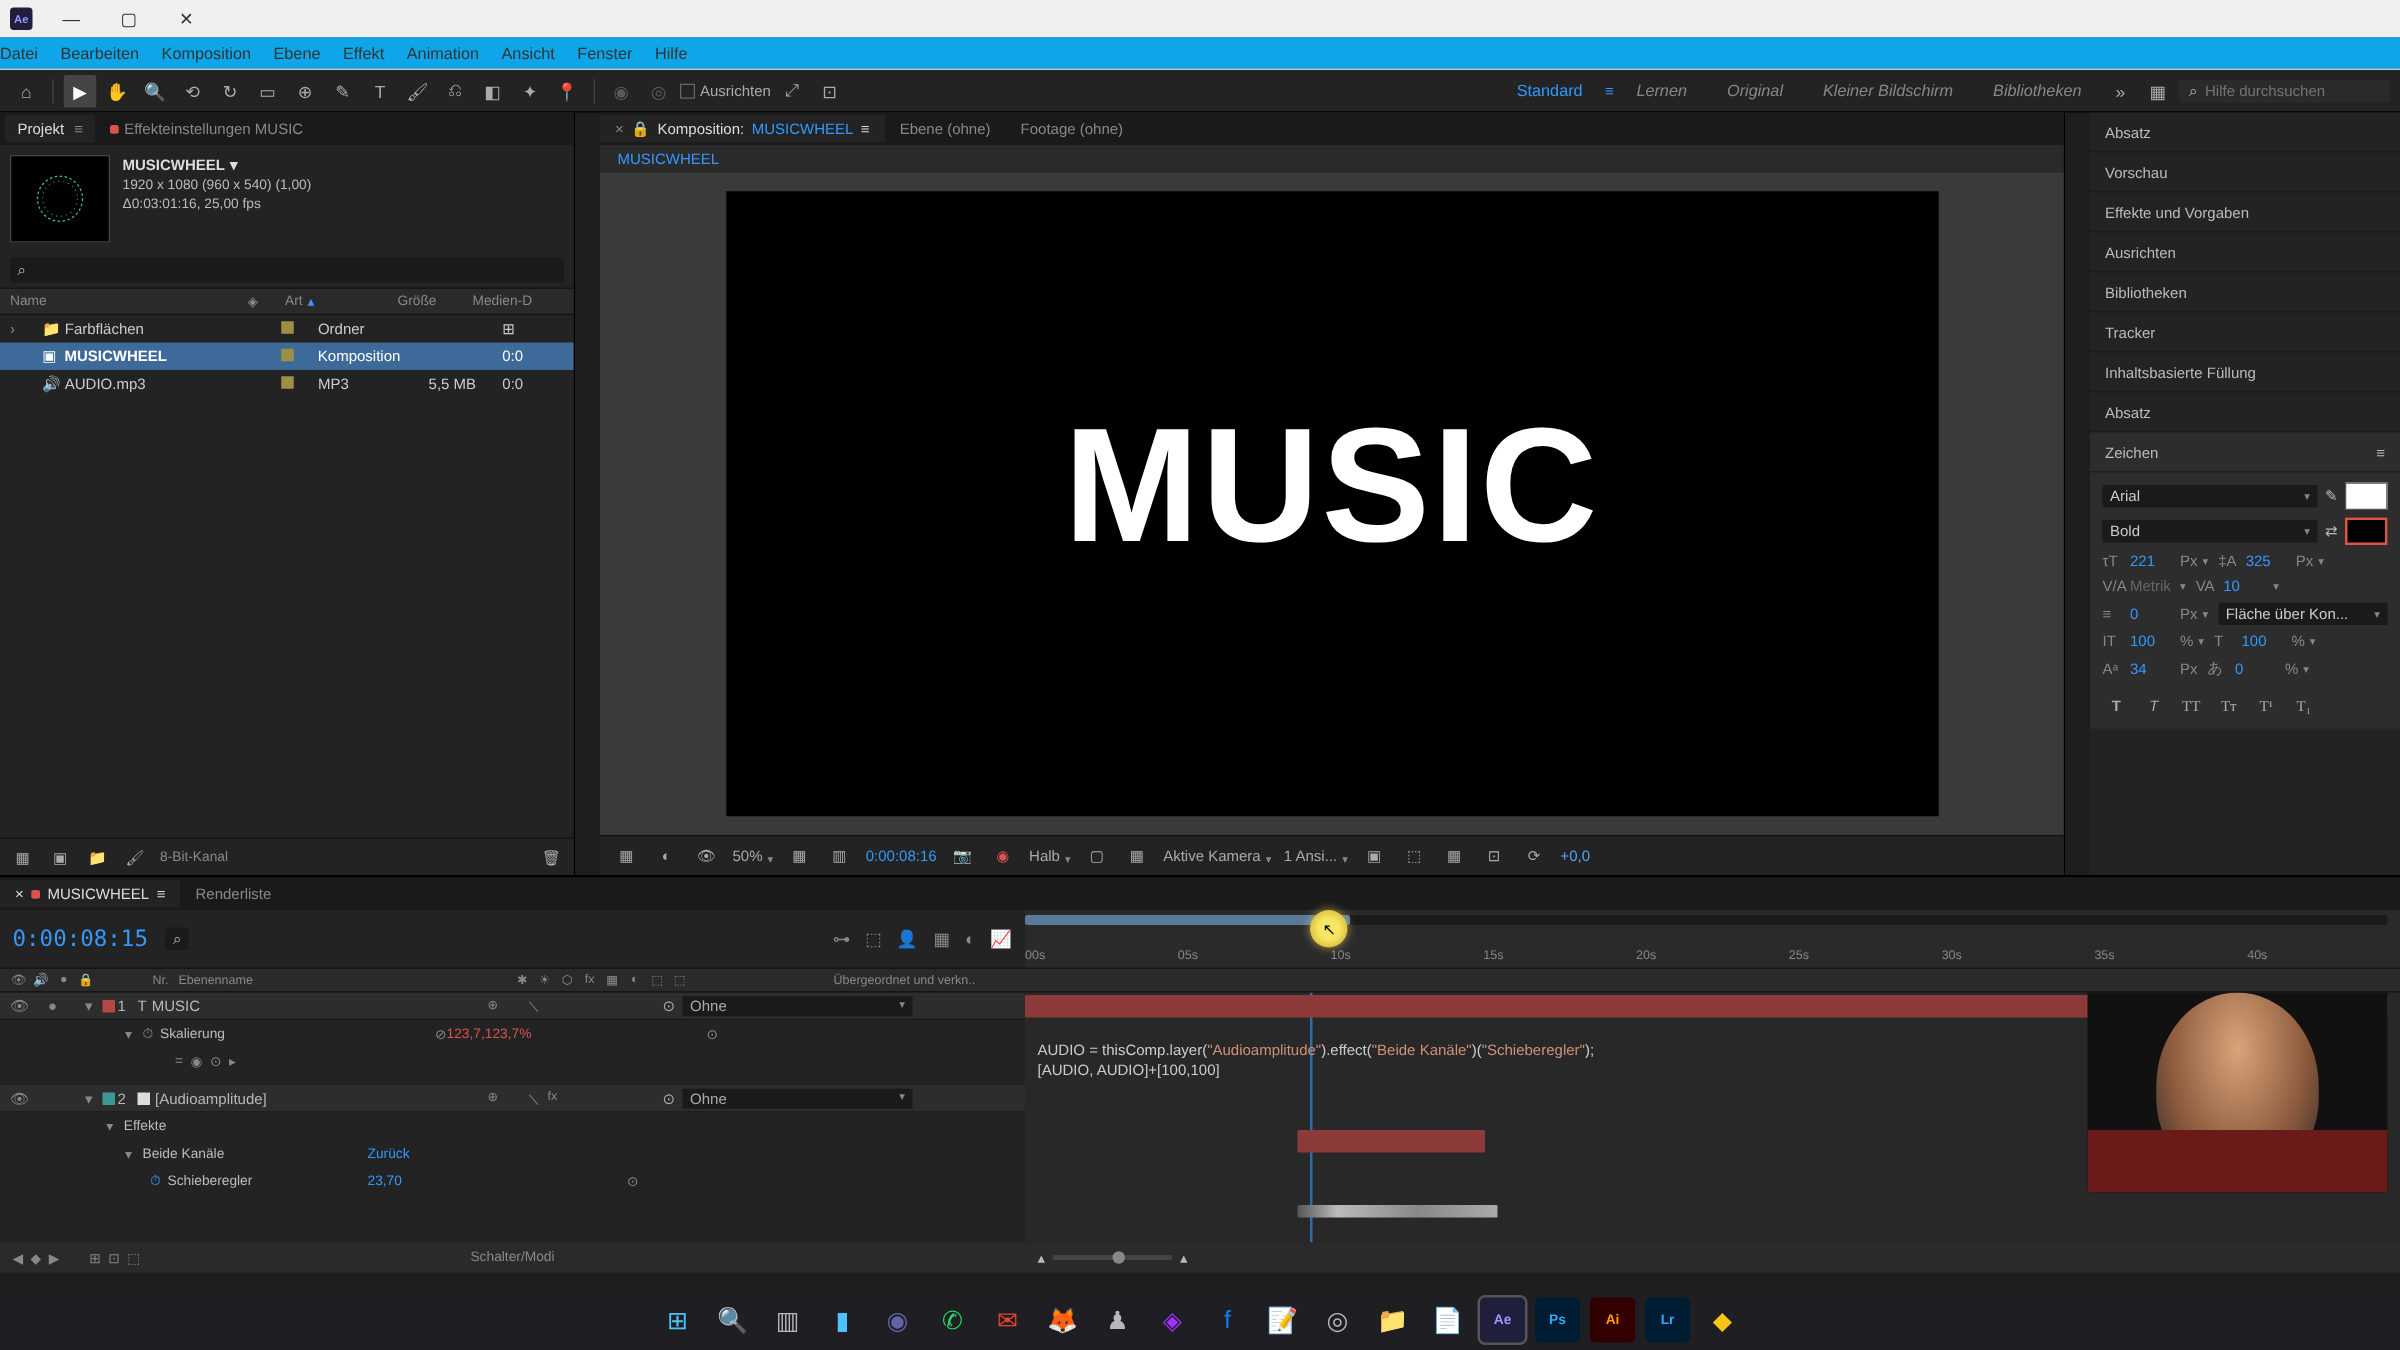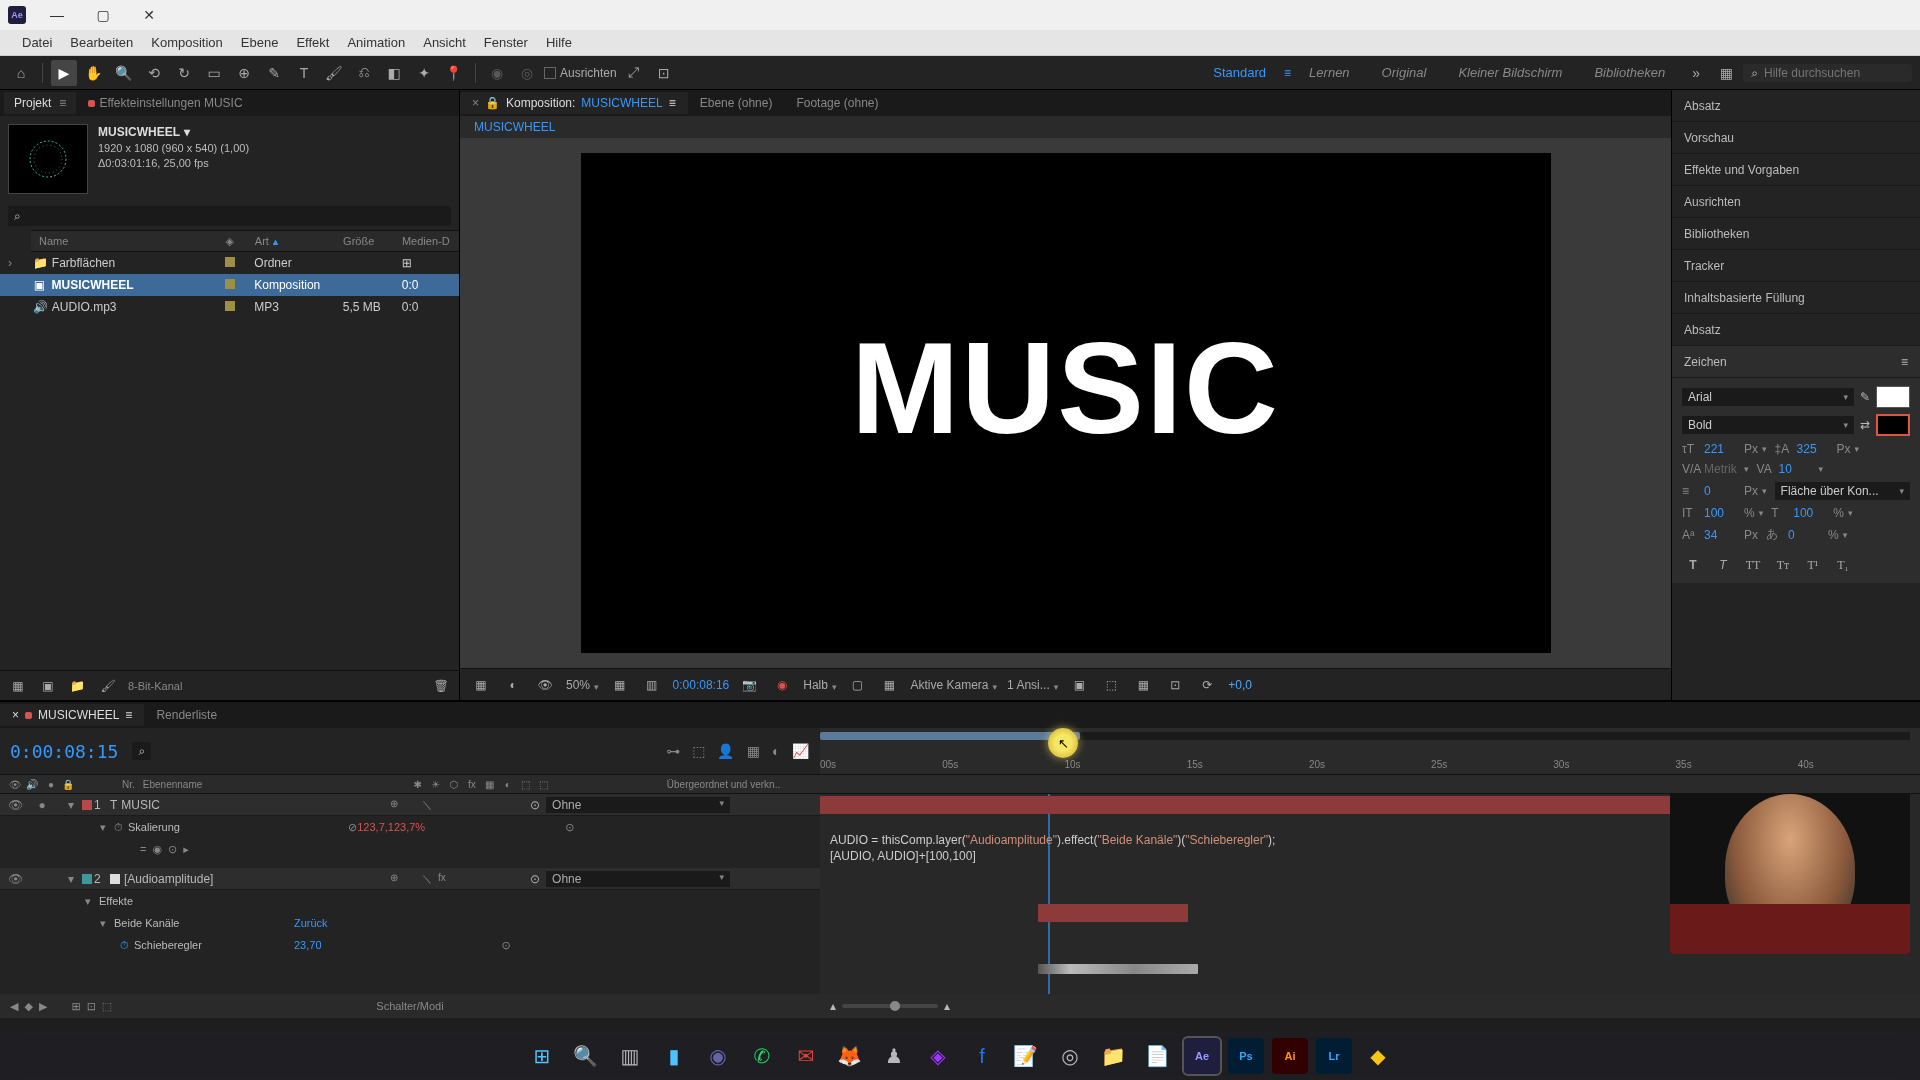--- a/index.html
+++ b/index.html
@@ -3,53 +3,53 @@
 <meta charset="utf-8">
 <style>
 * { margin: 0; padding: 0; box-sizing: border-box; font-family: "Segoe UI", Tahoma, sans-serif; user-select: none; }
 body { background: #1e1e1e; width: 1920px; height: 1080px; overflow: hidden; color: #b8b8b8; font-size: 12px; }
 
 .titlebar { height: 30px; background: #f0f0f0; display: flex; align-items: center; padding: 0 8px; color: #333; }
 .titlebar .ae-icon { width: 18px; height: 18px; background: #1f1f3d; border-radius: 3px; display: flex; align-items: center; justify-content: center; color: #9999ff; font-size: 9px; font-weight: bold; margin-right: 8px; }
 .titlebar .title-text { flex: 1; font-size: 13px; }
 .titlebar .win-btn { width: 46px; height: 30px; display: flex; align-items: center; justify-content: center; font-size: 14px; cursor: pointer; }
 
-.menubar { height: 26px; background: #e5e5e5; display: flex; align-items: center; padding: 0 22px; gap: 18px; color: #333; font-size: 13px; border-bottom: 1px solid #ccc; }
+.menubar { height: 26px; background: #0ea5e9; display: flex; align-items: center; padding: 0 0; gap: 18px; color: #333; font-size: 13px; border-bottom: 1px solid #ccc; }
 .menubar span { cursor: pointer; }
 
 .toolbar { height: 34px; background: #232323; display: flex; align-items: center; padding: 0 8px; gap: 4px; border-bottom: 1px solid #000; }
 .toolbar .tbtn { width: 26px; height: 26px; display: flex; align-items: center; justify-content: center; color: #aaa; cursor: pointer; border-radius: 2px; font-size: 14px; }
 .toolbar .tbtn.active { background: #454545; color: #fff; }
 .toolbar .divider { width: 1px; height: 20px; background: #444; margin: 0 4px; }
 .toolbar .spacer { flex: 1; }
 .toolbar .workspace { color: #3399ff; font-size: 13px; padding: 0 14px; cursor: pointer; }
 .toolbar .workspace.dim { color: #888; font-style: italic; }
 .toolbar .search-box { display: flex; align-items: center; gap: 6px; background: #2a2a2a; padding: 2px 8px; border-radius: 3px; min-width: 160px; }
 .toolbar .search-box input { background: none; border: none; color: #aaa; font-size: 12px; outline: none; width: 140px; }
 .toolbar .checkbox-lbl { display:flex; align-items:center; gap:4px; color:#aaa; font-size:12px; }
 .toolbar .checkbox-lbl .cb { width:12px; height:12px; border:1px solid #666; }
 
-.main { display: flex; height: 610px; }
+.main { display: flex; height: 610px; gap: 20px; }
 .left-panel { width: 460px; background: #232323; border-right: 1px solid #000; display: flex; flex-direction: column; }
 .panel-tabs { display: flex; height: 26px; background: #1a1a1a; align-items: center; padding: 0 4px; gap: 2px; }
 .panel-tabs .tab { padding: 4px 10px; font-size: 12px; color: #888; cursor: pointer; display:flex; align-items:center; gap:4px; }
 .panel-tabs .tab.active { background: #232323; color: #ddd; }
 .panel-tabs .tab .reddot { width:7px; height:7px; background:#d9534f; border-radius:2px; }
 .panel-tabs .menu-icon { margin-left: 4px; color:#888; }
 
 .proj-header { display: flex; padding: 8px; gap: 10px; }
 .proj-thumb { width: 80px; height: 70px; background: #000; border: 1px solid #444; display:flex; align-items:center; justify-content:center; }
 .proj-thumb svg { width: 50px; height: 50px; }
 .proj-info { font-size: 11px; color: #bbb; line-height: 1.4; }
 .proj-info .name { font-weight: bold; color: #ddd; font-size:12px; display:flex; align-items:center; gap:4px; }
 
 .proj-search { margin: 4px 8px; }
 .proj-search .sbox { background: #1a1a1a; border-radius: 3px; padding: 3px 6px; display:flex; align-items:center; }
 
-.proj-list-header { display: flex; height: 22px; background: #2a2a2a; font-size: 11px; color: #888; align-items: center; padding: 0 8px; border-top:1px solid #111; border-bottom:1px solid #111;margin-left:31px; }
+.proj-list-header { display: flex; height: 22px; background: #2a2a2a; font-size: 11px; color: #888; align-items: center; padding: 0 8px; border-top:1px solid #111; border-bottom:1px solid #111; }
 .proj-list-header .col-name { width: 190px; }
 .proj-list-header .col-tag { width: 30px; }
 .proj-list-header .col-art { width: 90px; display:flex; align-items:center; gap:4px; }
 .proj-list-header .col-size { width: 60px; }
 .proj-list-header .col-media { width: 50px; }
 
 .proj-list { flex: 1; overflow: auto; }
 .proj-row { display: flex; height: 22px; align-items: center; padding: 0 8px; font-size: 12px; color: #ccc; }
 .proj-row.selected { background: #3d6a99; color: #fff; }
 .proj-row .icon { width: 14px; margin-right: 4px; margin-left: 14px; }

